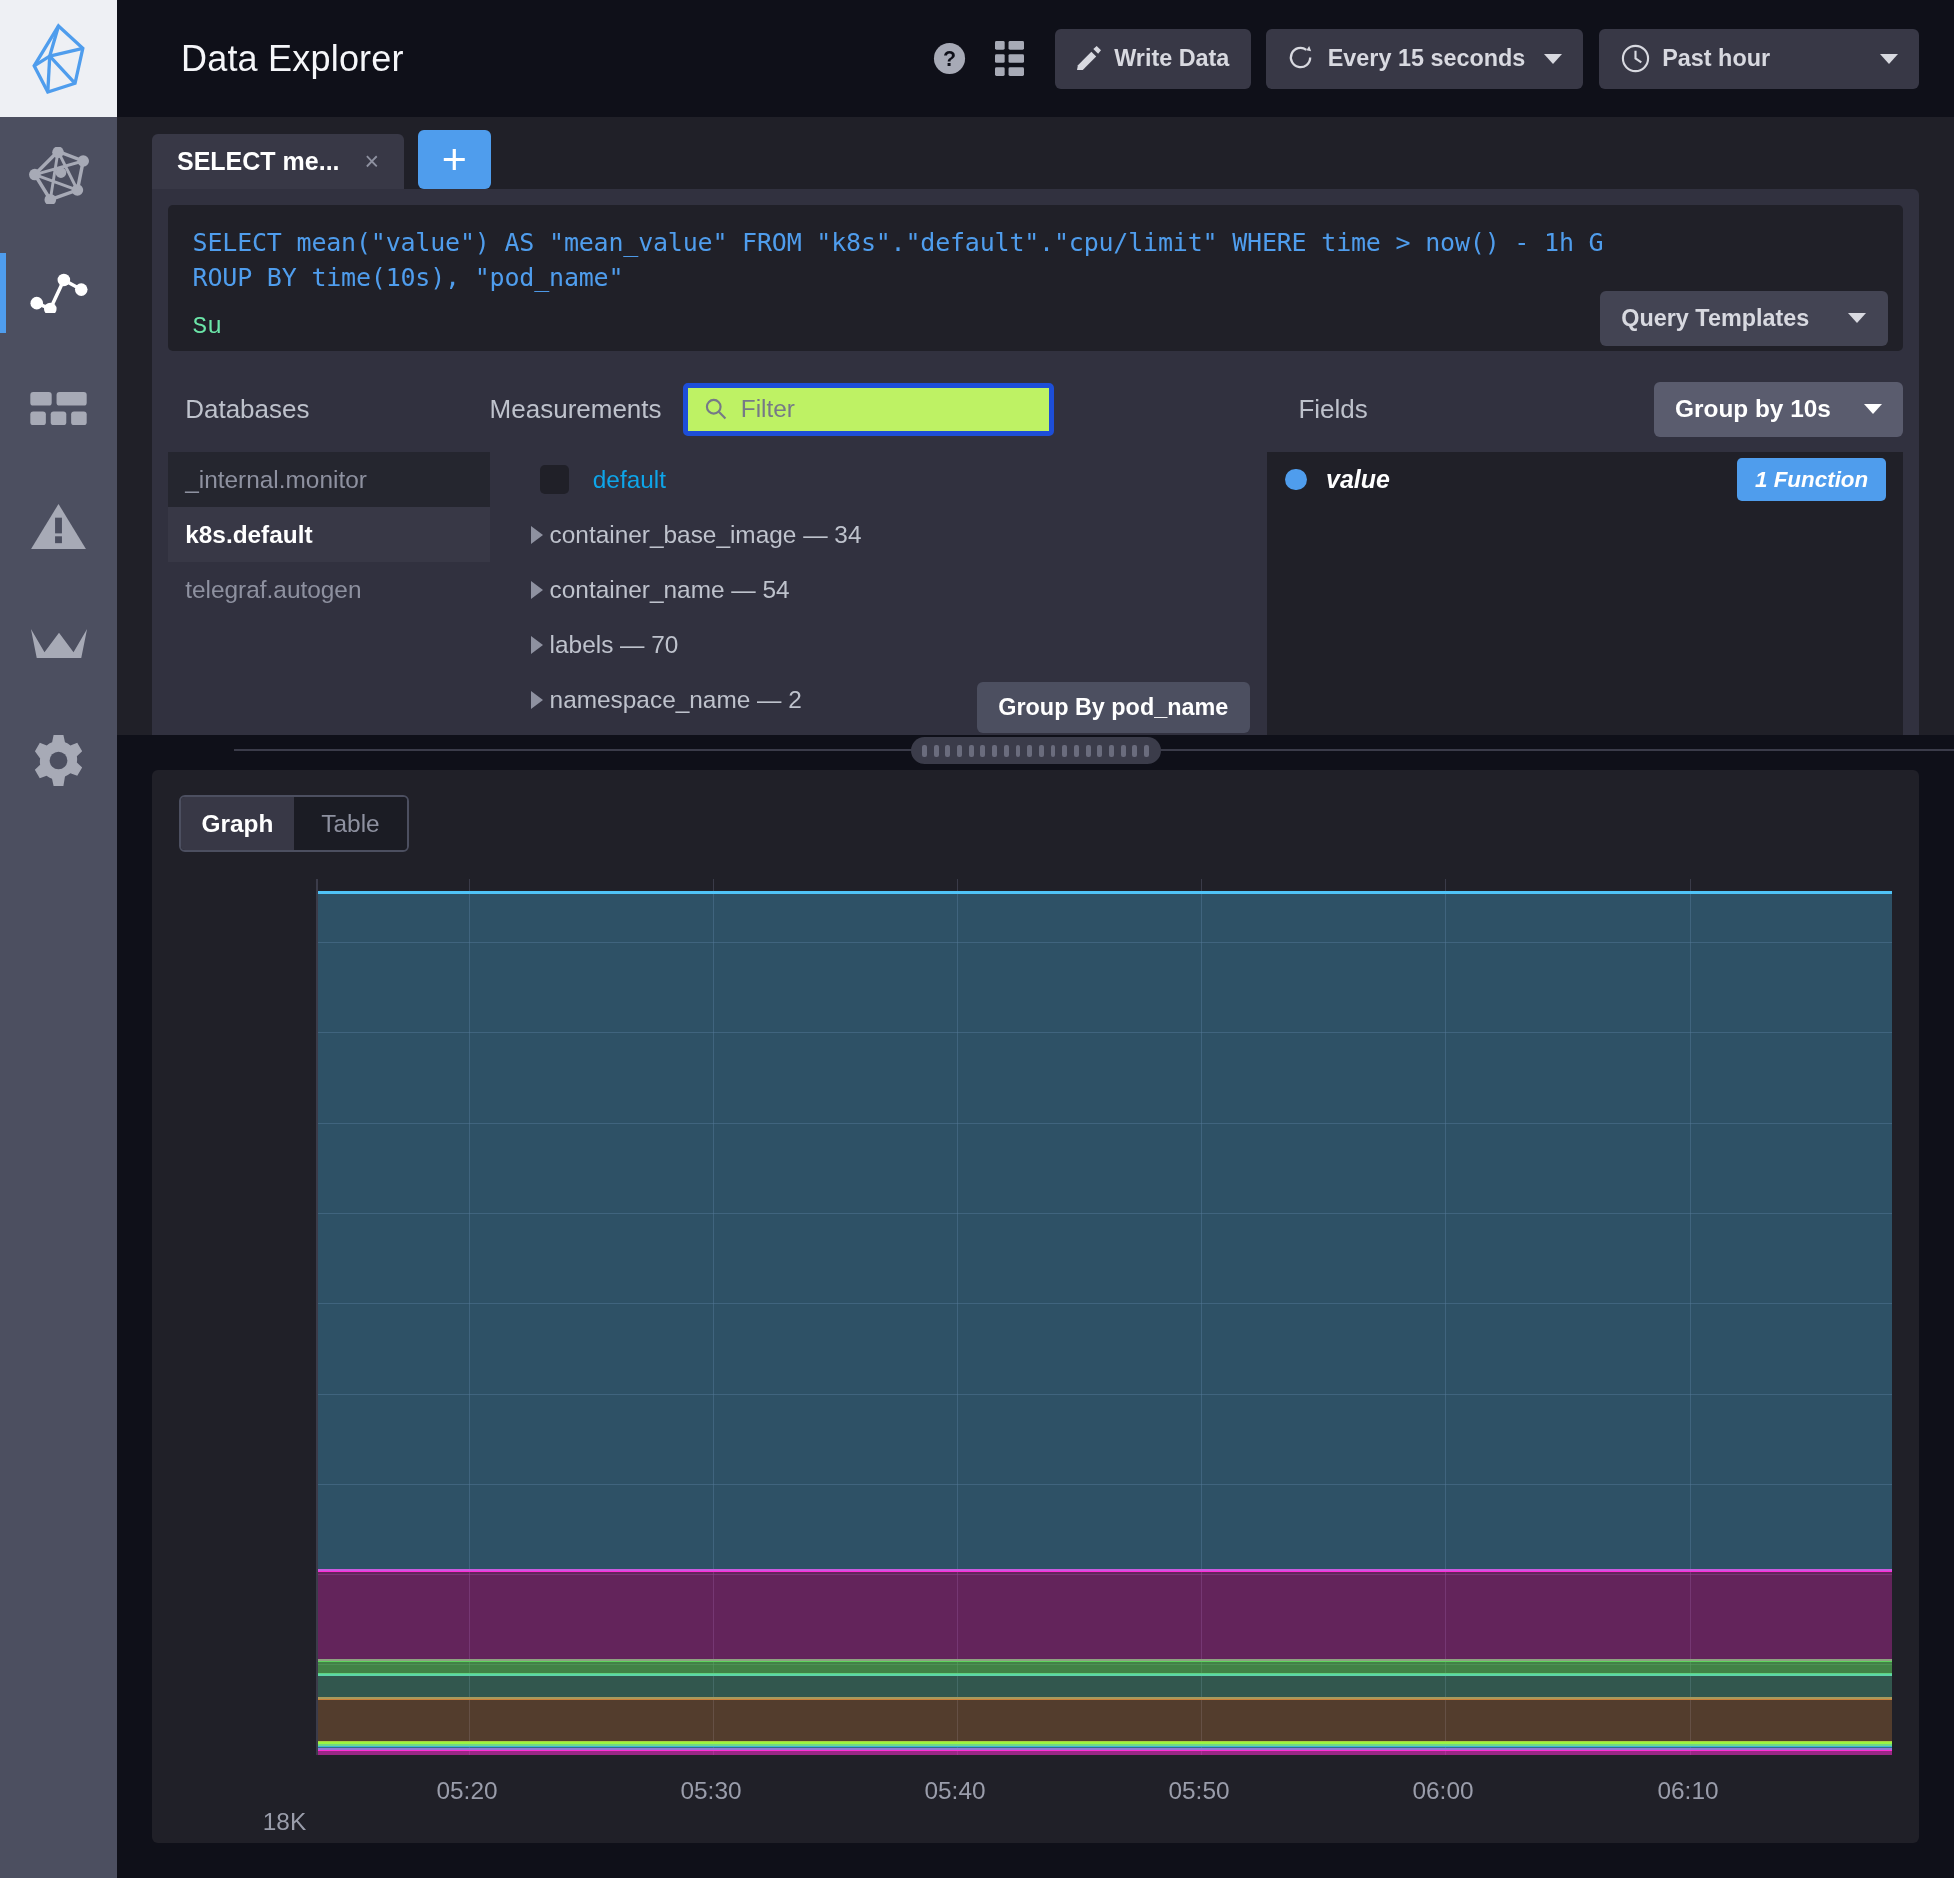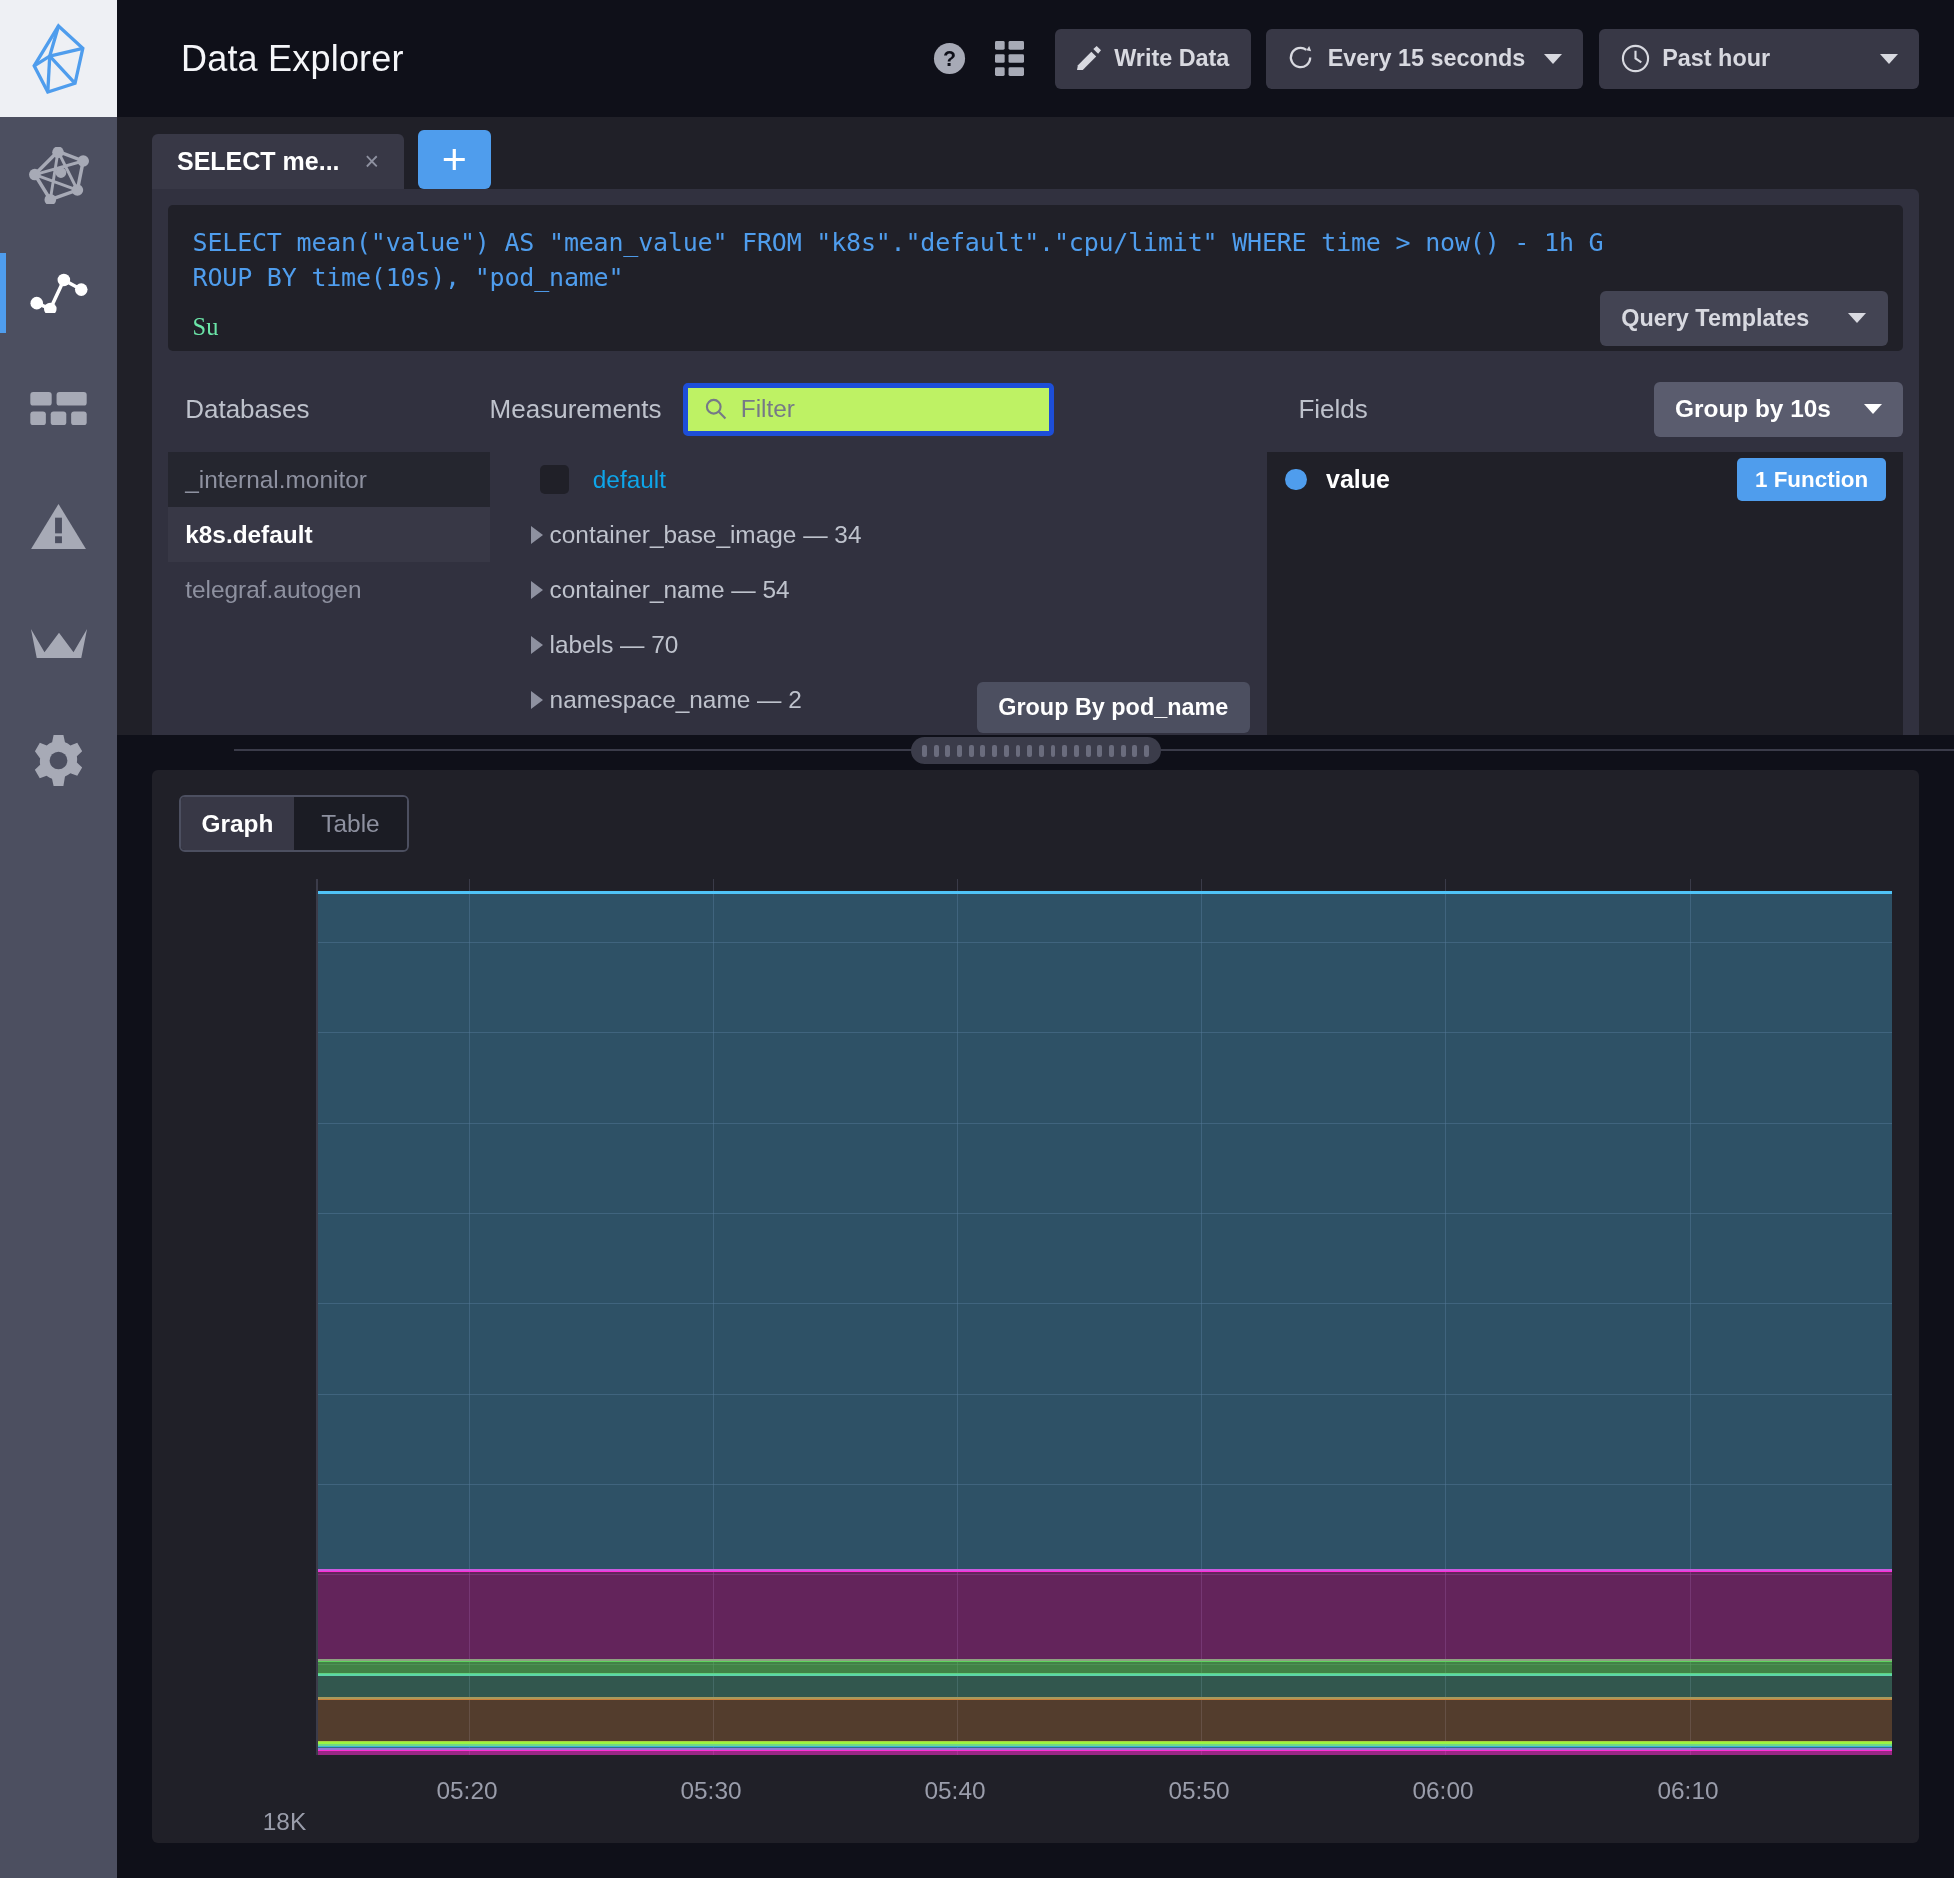--- a/index.html
+++ b/index.html
@@ -78,21 +78,21 @@
     color: #fff; font-size: 43px; font-weight: 300; line-height: 1; cursor: pointer;
   }
   .qbody { background: #31313f; border-radius: 0 5.9px 0 0; padding: 15.6px; }
   .code-wrap { background: #202028; border-radius: 4.9px; padding: 21.5px 25px 0 25px; height: 146px; overflow: hidden; position: relative; }
   .code {
     font-family: "DejaVu Sans Mono", "Liberation Mono", monospace;
     font-size: 25px; line-height: 1.38; color: #4f9ded;
     white-space: pre-wrap; word-break: break-word; letter-spacing: -0.2px;
   }
   .code .kw { color: #4f9ded; }
-  .status-line { font-family: Liberation Serif, serif; font-size: 24.4px; color: #6be5a8; margin-top: 17.6px; }
+  .status-line { font-family: Liberation Mono, monospace; font-size: 24.4px; color: #6be5a8; margin-top: 17.6px; }
   .qtemplates-row { position: relative; height: 0; }
   .qtemplates {
     position: absolute; right: 15.6px; top: -60px;
     height: 55px; background: #434453; border-radius: 5.9px; color: #d8d9e0;
     display: flex; align-items: center; gap: 39px; padding: 0 21.5px;
     font-size: 23.4px; font-weight: bold; cursor: pointer;
   }
 
   
   .cols-head { display: flex; align-items: center; height: 86px; background: #31313f; padding: 0 15.6px; position: relative; }
@@ -128,21 +128,21 @@
     border-left: 12.7px solid #8e91a0;
   }
   .ms-cbrow { height: 55px; display: flex; align-items: center; gap: 23.4px; padding-left: 9.8px; }
   .ms-cb { width: 29px; height: 29px; background: #202028; border-radius: 4.9px; cursor: pointer; }
   .ms-cblabel { font-size: 24.4px; color: #0ea5e9; }
   .groupbtn {
     position: absolute; right: 17.6px; bottom: 2px;
     height: 51px; background: #4c4f60; border-radius: 5.9px; color: #ffffff;
     display: flex; align-items: center; padding: 0 21.5px; font-size: 23.4px; font-weight: bold; cursor: pointer;
   }
-  .fl-list { width: 636px; flex: 0 0 636px; background: #202028; position: relative; }
+  .fl-list { width: 636px; flex: 0 0 636px; background: #202028; position: relative; font-style: italic; }
   .fl-row { height: 55px; display: flex; align-items: center; gap: 19.5px; padding: 0 17.6px; }
   .fl-dot { width: 21.5px; height: 21.5px; border-radius: 50%; background: #4f9ded; }
   .fl-name { font-size: 25px; color: #ffffff; font-weight: bold; }
   .fl-fn {
     margin-left: auto; height: 43px; background: #4f9ded; border-radius: 4.9px; color: #ffffff;
     display: flex; align-items: center; padding: 0 17.6px; font-size: 22.4px; font-weight: bold; cursor: pointer;
   }
 
   
   .divider { height: 35px; background: #0f1019; position: relative; flex: 0 0 35px; }

